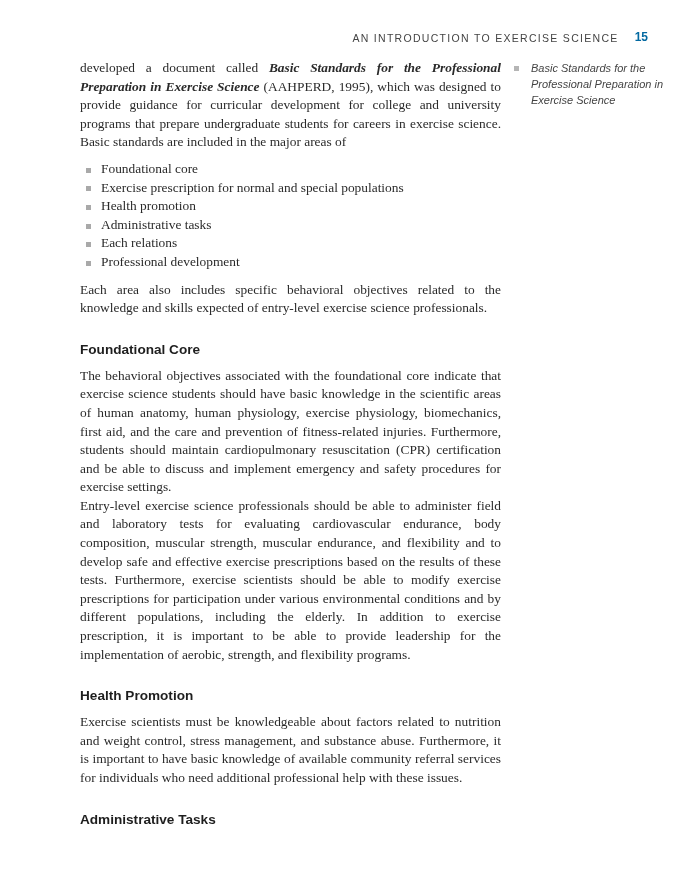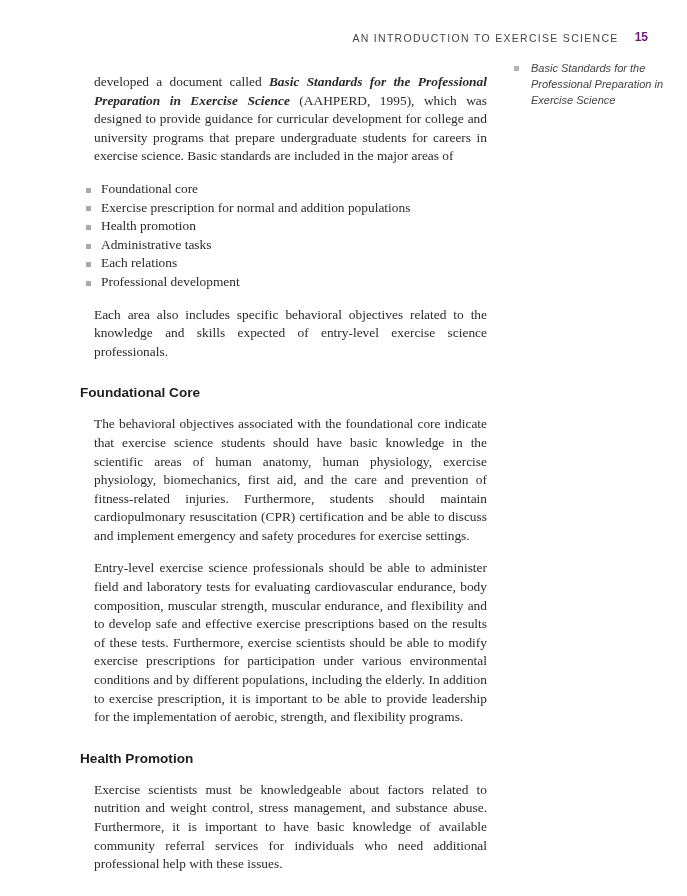--- a/index.html
+++ b/index.html
@@ -8,28 +8,28 @@
     color: #2a2a2a;
   }
   .running-head {
     position: absolute; top: 30px; right: 39px;
     font-family: "Liberation Sans", sans-serif;
     font-size: 10.5px; letter-spacing: 1.3px; color: #444;
     display: flex; align-items: flex-end; margin-left: 32px;
   }
   .running-head .title { text-transform: uppercase; }
   .running-head .pageno {
-    margin-left: 16px; font-weight: bold; font-size: 12px; letter-spacing: 0; color: #701a75;
+    margin-left: 16px; font-weight: bold; font-size: 12px; letter-spacing: 0; color: #0369a1;
   }
   .main {
     position: absolute; left: 80px; top: 59px; width: 421px;
     font-family: "Liberation Serif", serif;
     font-size: 13.4px; line-height: 18.6px; color: #2a2a2a;
   }
-  .main p { margin: 14px; text-align: justify; hyphens: manual; }
+  .main p { margin: 0; text-align: justify; hyphens: manual; }
   .main p.last-left { text-align-last: left; }
   .main em.bi { font-weight: bold; font-style: italic; }
   ul.areas { list-style: none; margin: 8px 0 9px 0; padding: 0 0 0 6px; }
   ul.areas li { display: flex; align-items: center; height: 18.6px; }
   .bullet {
     display: inline-block; width: 5px; height: 5px; background: #a9a9a9;
     margin-right: 10px; flex: none; position: relative; top: 1px;
   }
   h2.sec {
     font-family: "Liberation Sans", sans-serif; font-weight: bold;
@@ -62,21 +62,21 @@
 <div class="main">
   <p class="last-left"><span>developed a document called </span><em class="bi">Basic Standards for the Professional Preparation in Exercise Science</em><span> (AAHPERD, 1995), which was designed to provide guid­ance for curricular development for college and university programs that prepare undergraduate students for careers in exercise science. Basic standards are included in the major areas of</span></p>
 
   <ul class="areas">
     <li>
         <span class="bullet"></span>
         <span>Foundational core</span>
       </li>
     <li>
         <span class="bullet"></span>
-        <span>Exercise prescription for normal and addition populations</span>
+        <span>Exercise prescription for normal and special populations</span>
       </li>
     <li>
         <span class="bullet"></span>
         <span>Health promotion</span>
       </li>
     <li>
         <span class="bullet"></span>
         <span>Administrative tasks</span>
       </li>
     <li>

